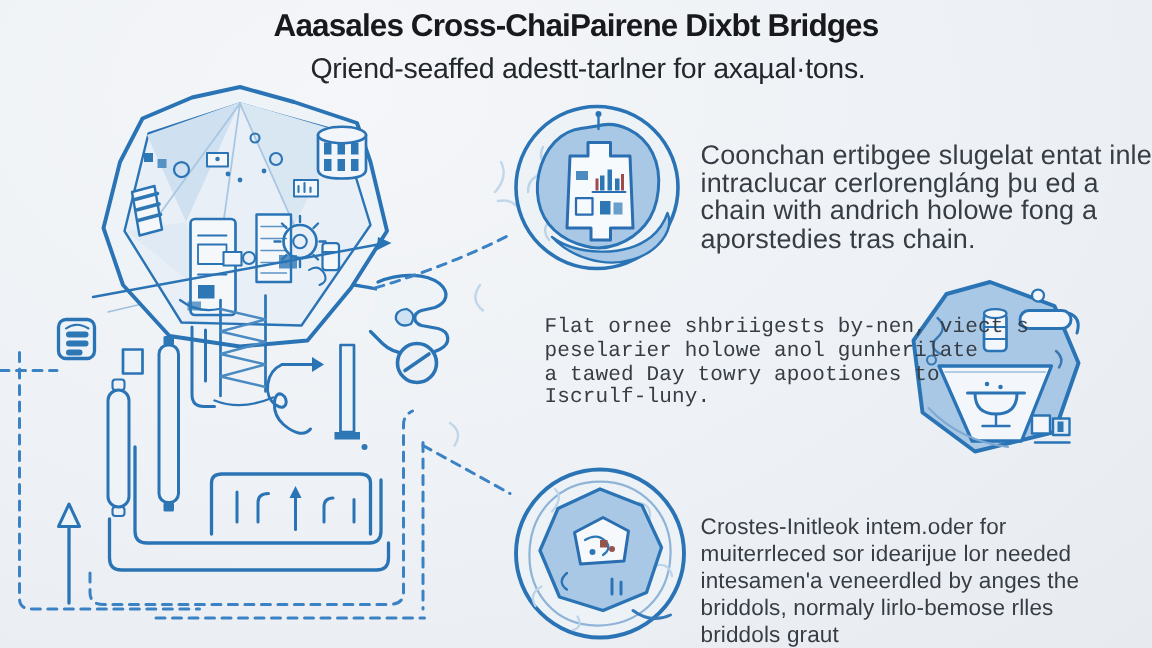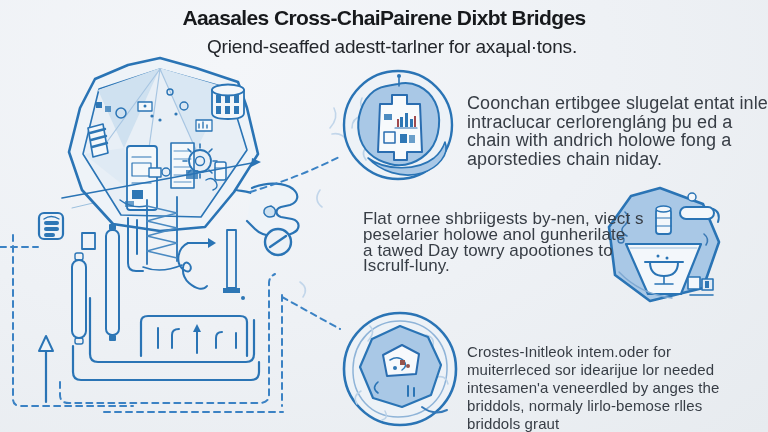--- a/index.html
+++ b/index.html
@@ -18,21 +18,21 @@
     color:#23262b;line-height:23px;
   }
   svg{position:absolute;display:block;}
   .diagram{left:0;top:50px;}
   .icon1{left:340px;top:68px;}
   .icon2{left:600px;top:182px;}
   .icon3{left:338px;top:308px;}
   .panel{position:absolute;color:#373d45;letter-spacing:0.1px;}
   .panel span{display:block;white-space:nowrap;}
   .p1{left:467px;top:94px;font-size:18px;line-height:18.5px;}
-  .p2{left:363px;top:211px;font-size:17px;line-height:15.8px;}
+  .p2{left:363px;top:211px;font-size:14px;line-height:15.8px;font-family:Liberation Mono, monospace;}
   .p3{left:467px;top:343px;font-size:15px;line-height:18px;}
 </style>
 </head>
 <body>
 
 <div class="stage">
 
   <header>
     <h1>Aaasales Cross-ChaiPairene Dixbt Bridges</h1>
     <p class="subtitle">Qriend-seaffed adestt-tarlner for axaµal·tons.</p>
@@ -253,21 +253,21 @@
       <path d="M70,78 V88 M76,80 V88" stroke="#2a74b5" stroke-width="2"></path>
       <path d="M40,74 q-7,6 0,11" stroke="#2a74b5" stroke-width="1.6"></path>
       <path d="M84,99 q12,9 25,3" stroke="#3579b8" stroke-width="2"></path>
     </g>
   </svg>
 
   <div class="panel p1">
     <span>Coonchan ertibgee slugelat entat inle</span>
     <span>intraclucar cerlorengláng þu ed a</span>
     <span>chain with andrich holowe fong a</span>
-    <span>aporstedies chain niday.</span>
+    <span>aporstedies tras chain.</span>
   </div>
 
   <div class="panel p2">
     <span>Flat ornee shbriigests by-nen, viect s</span>
     <span>peselarier holowe anol gunherilate</span>
     <span>a tawed Day towry apootiones to</span>
     <span>Iscrulf-luny.</span>
   </div>
 
   <div class="panel p3">

